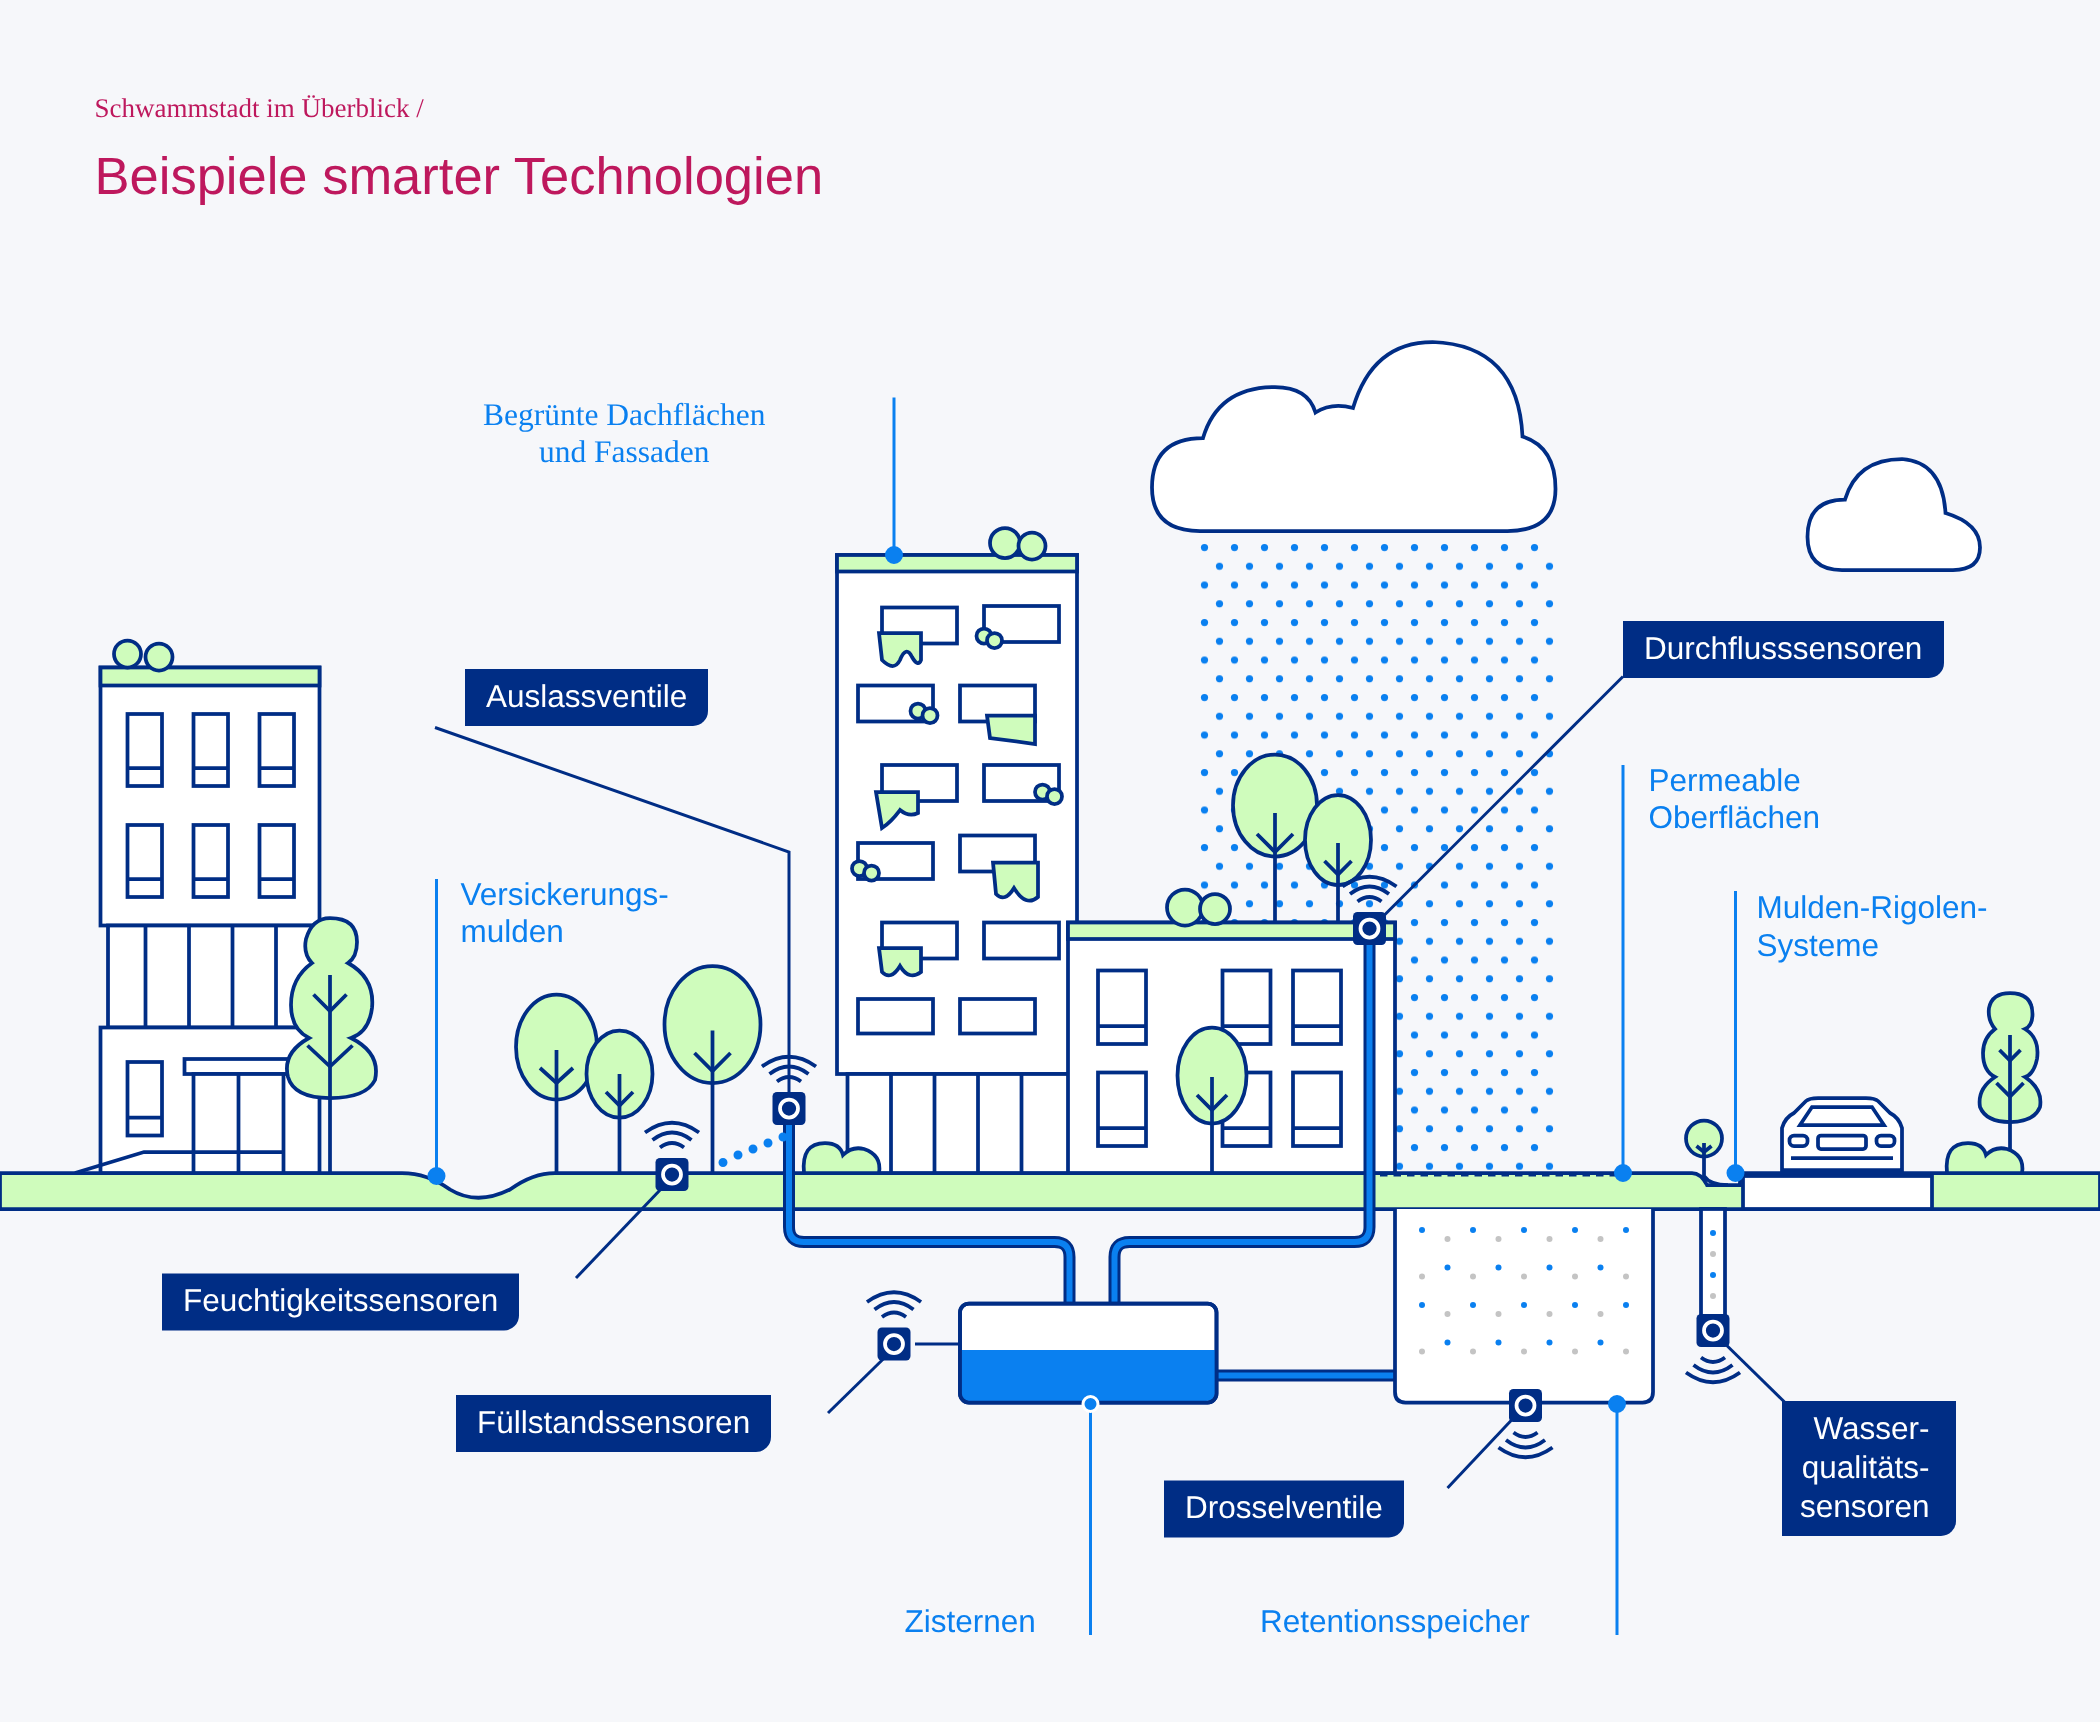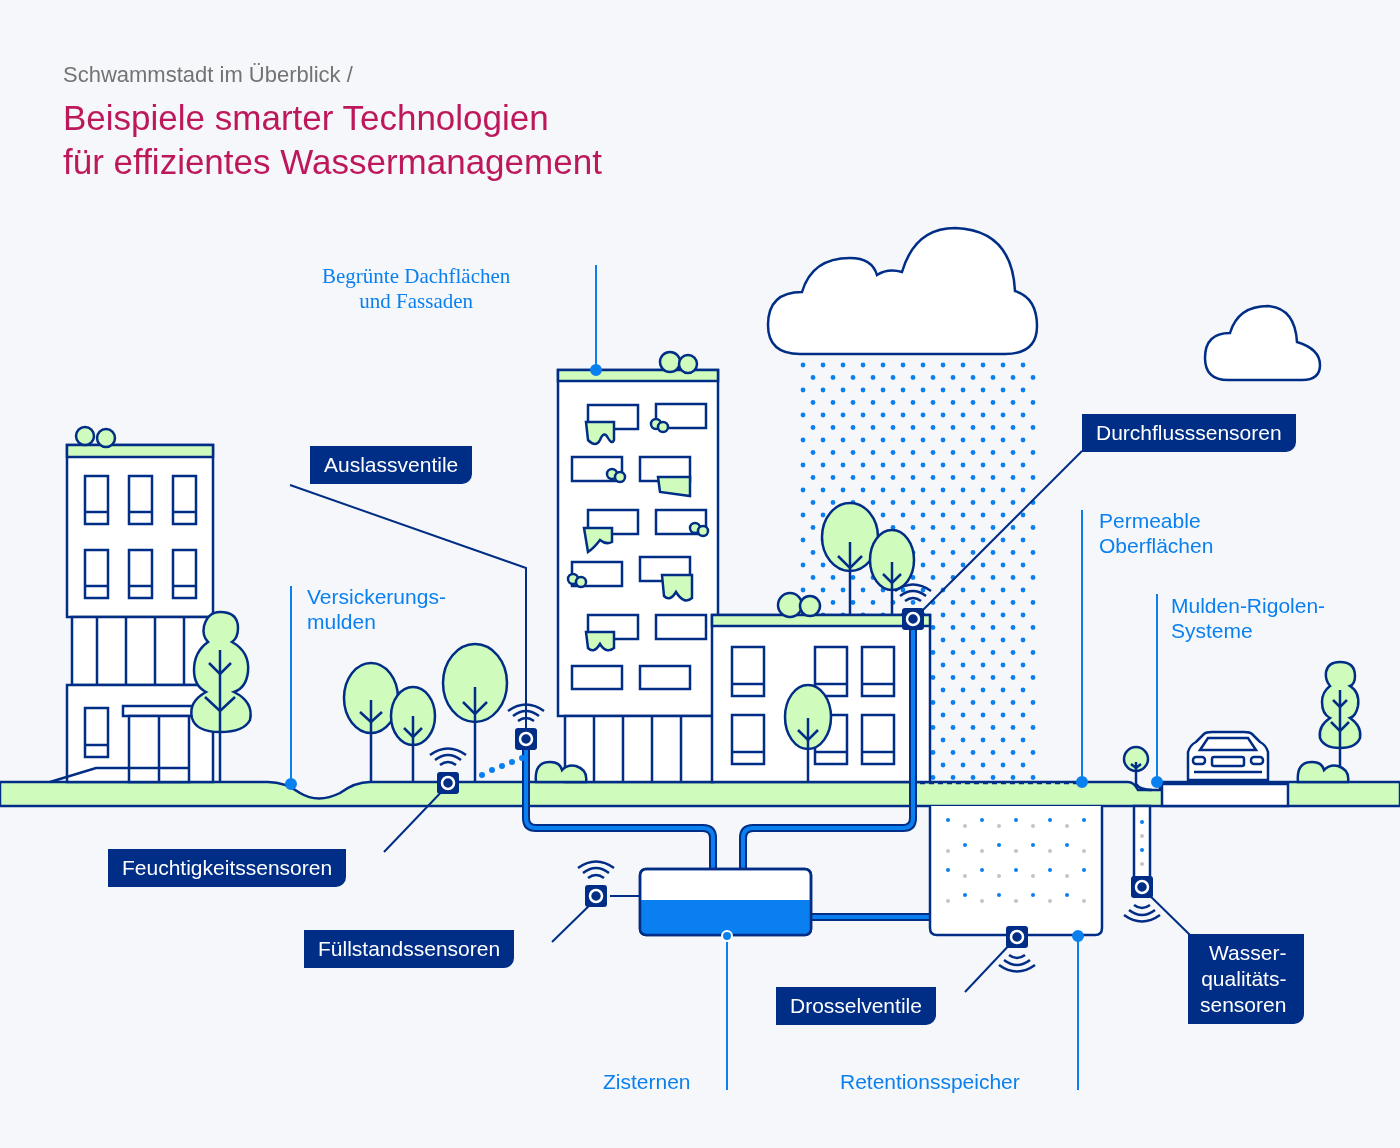--- a/index.html
+++ b/index.html
@@ -1,31 +1,30 @@
 <!DOCTYPE html>
 <html><head>
 <meta charset="utf-8">
 <style>
   html,body{margin:0;padding:0;background:#f6f7fa;}
   body{width:1400px;height:1148px;position:relative;overflow:hidden;font-family:"Liberation Sans",sans-serif;}
-  .breadcrumb{position:absolute;left:63px;top:62px;font-size:22px;color:#737373;}
+  .breadcrumb{position:absolute;left:63px;top:62px;font-size:18px;color:#be185d;font-family:Liberation Serif, serif;}
   .title{position:absolute;left:63px;top:96px;font-size:35px;line-height:44px;color:#be185d;}
   .title div{white-space:nowrap;}
   svg{position:absolute;left:0;top:0;}
   .dark-label{position:absolute;background:#002d85;color:#fff;font-size:21px;line-height:26px;padding:6px 14px 6px 14px;border-bottom-right-radius:10px;white-space:nowrap;}
   .blue-label{position:absolute;color:#0a80f0;font-size:21px;line-height:25px;white-space:nowrap;}
   .r{text-align:center;font-family:Liberation Serif, serif;}
 </style>
 </head>
 <body>
 
 <div class="breadcrumb">Schwammstadt im Überblick  /</div>
 <div class="title">
   <div>Beispiele smarter Technologien</div>
-  <div>für effizientes Wassermanagement</div>
 </div>
 
 <svg width="1400" height="1148" viewBox="0 0 1400 1148">
   <defs>
     <pattern id="rain" x="800" y="362" width="20" height="25" patternUnits="userSpaceOnUse">
       <circle cx="3" cy="3" r="2.4" fill="#0a80f0"></circle>
       <circle cx="13" cy="15.5" r="2.4" fill="#0a80f0"></circle>
     </pattern>
     <pattern id="gravel" x="934" y="812" width="34" height="50" patternUnits="userSpaceOnUse">
       <circle cx="14" cy="8" r="2" fill="#0a80f0"></circle>

